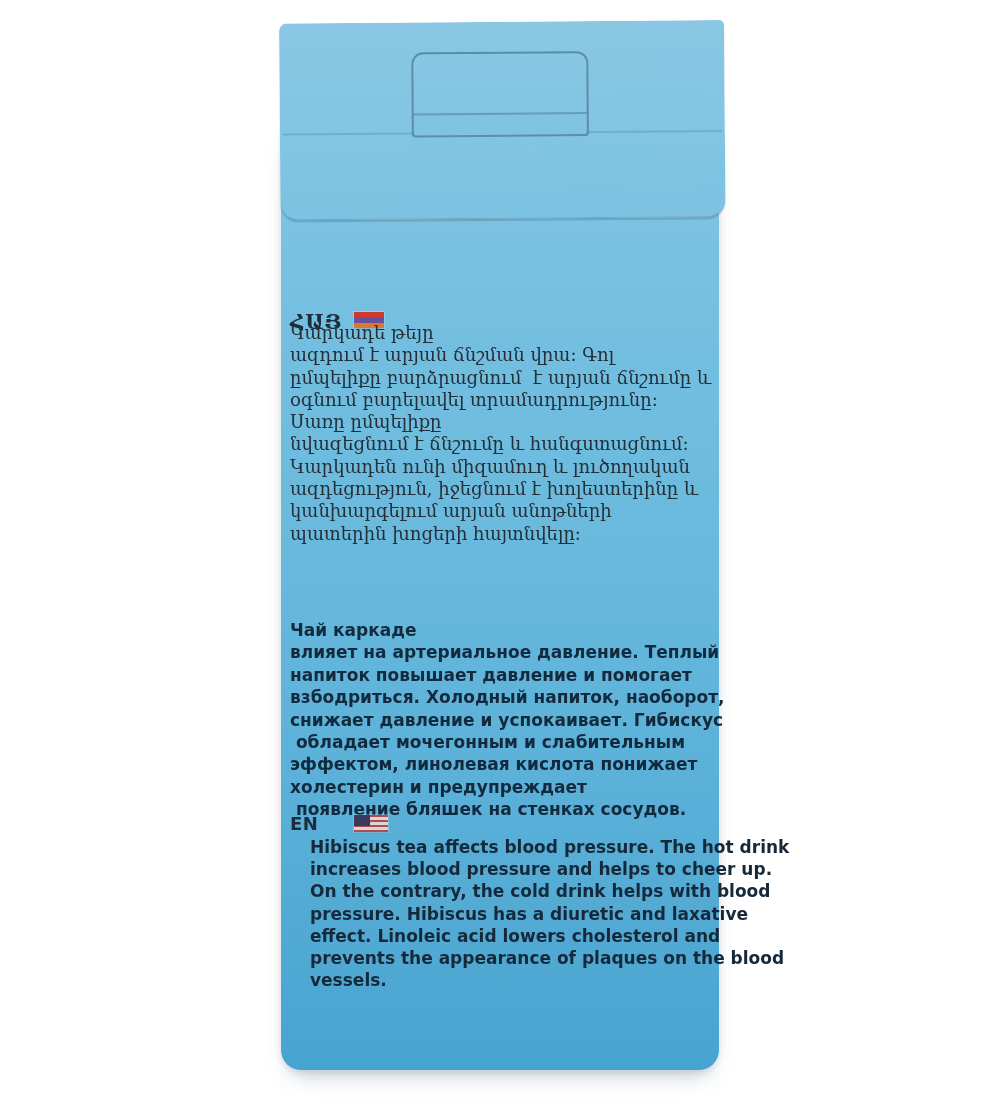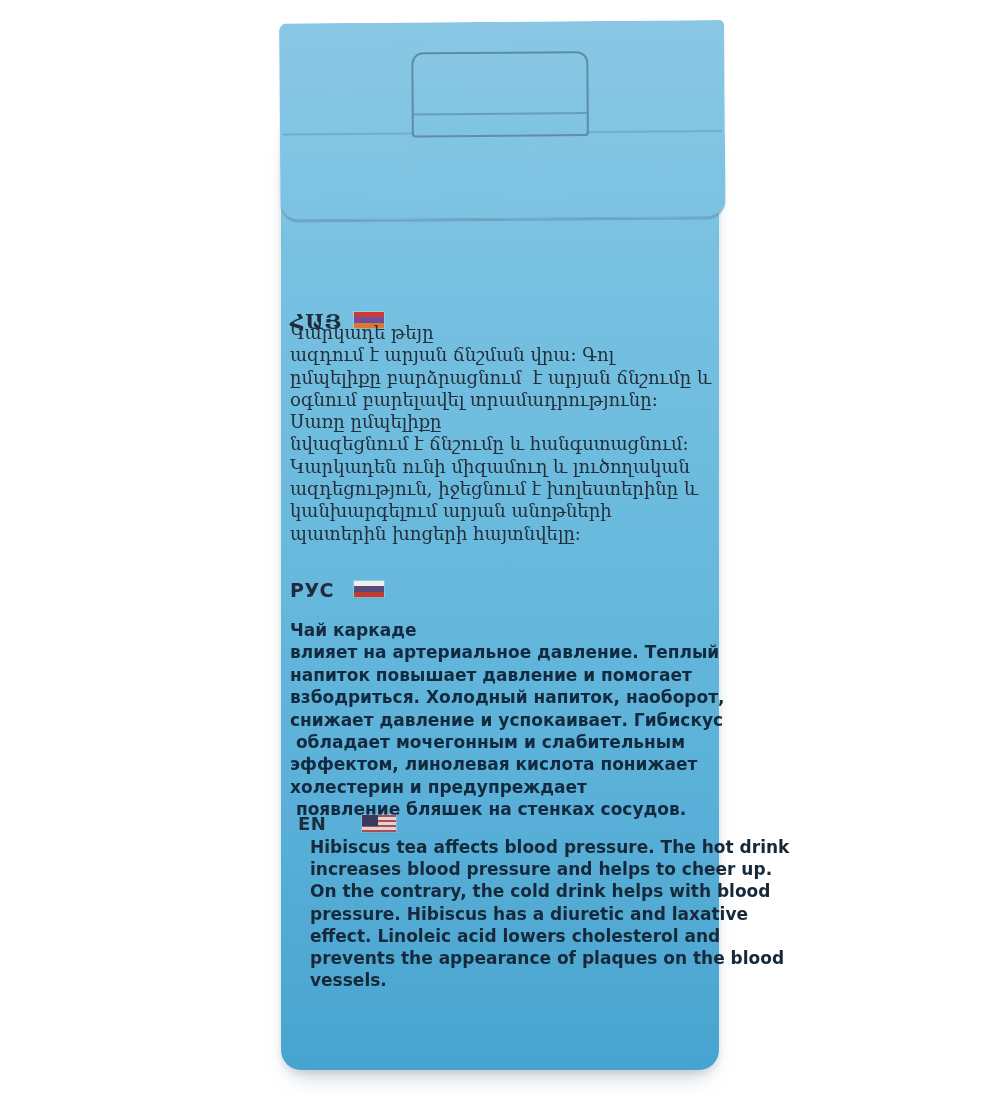--- a/index.html
+++ b/index.html
@@ -37,21 +37,21 @@
     position:absolute;left:0;right:0;bottom:20px;height:2px;
     background:rgba(55,85,105,.35);
   }
   
   .sec-header{
     position:absolute;left:9px;height:22px;width:220px;
     color:#1d2d3b;font-weight:bold;font-size:19px;letter-spacing:.5px;
   }
   .sec-header.hy{top:182px;font-family:"DejaVu Serif","DejaVu Sans",serif;font-size:20px;}
   .sec-header.ru{top:451px;}
-  .sec-header.en{top:685px;font-size:18px;margin-left:8px;}
+  .sec-header.en{top:685px;font-size:18px;}
   .flag{
     position:absolute;left:64px;top:2px;width:30px;height:16px;
     display:flex;flex-direction:column;overflow:hidden;
     box-shadow:0 0 0 1px rgba(255,255,255,.25),0 1px 1px rgba(0,0,0,.15);
   }
   .flag .stripe{flex:1;}
   .flag.usa{width:34px;height:17px;}
   .flag .canton{position:absolute;left:0;top:0;width:46%;height:64%;}
   .paragraph{
     position:absolute;left:9px;white-space:pre;letter-spacing:0;
@@ -86,28 +86,20 @@
 ազդում է արյան ճնշման վրա: Գոլ
 ըմպելիքը բարձրացնում  է արյան ճնշումը և
 օգնում բարելավել տրամադրությունը:
 Սառը ըմպելիքը
 նվազեցնում է ճնշումը և հանգստացնում:
 Կարկադեն ունի միզամուղ և լուծողական
 ազդեցություն, իջեցնում է խոլեստերինը և
 կանխարգելում արյան անոթների
 պատերին խոցերի հայտնվելը:</div>
 
-    <div class="sec-header ru">
-      <span>РУС</span>
-      <span class="flag">
-          <span class="stripe" style="background: rgb(238, 238, 236);"></span>
-          <span class="stripe" style="background: rgb(86, 75, 122);"></span>
-          <span class="stripe" style="background: rgb(191, 58, 47);"></span>
-        </span>
-    </div>
     <div class="paragraph ru">Чай каркаде
 влияет на артериальное давление. Теплый
 напиток повышает давление и помогает
 взбодриться. Холодный напиток, наоборот,
 снижает давление и успокаивает. Гибискус
  обладает мочегонным и слабительным
 эффектом, линолевая кислота понижает
 холестерин и предупреждает
  появление бляшек на стенках сосудов.</div>
 

